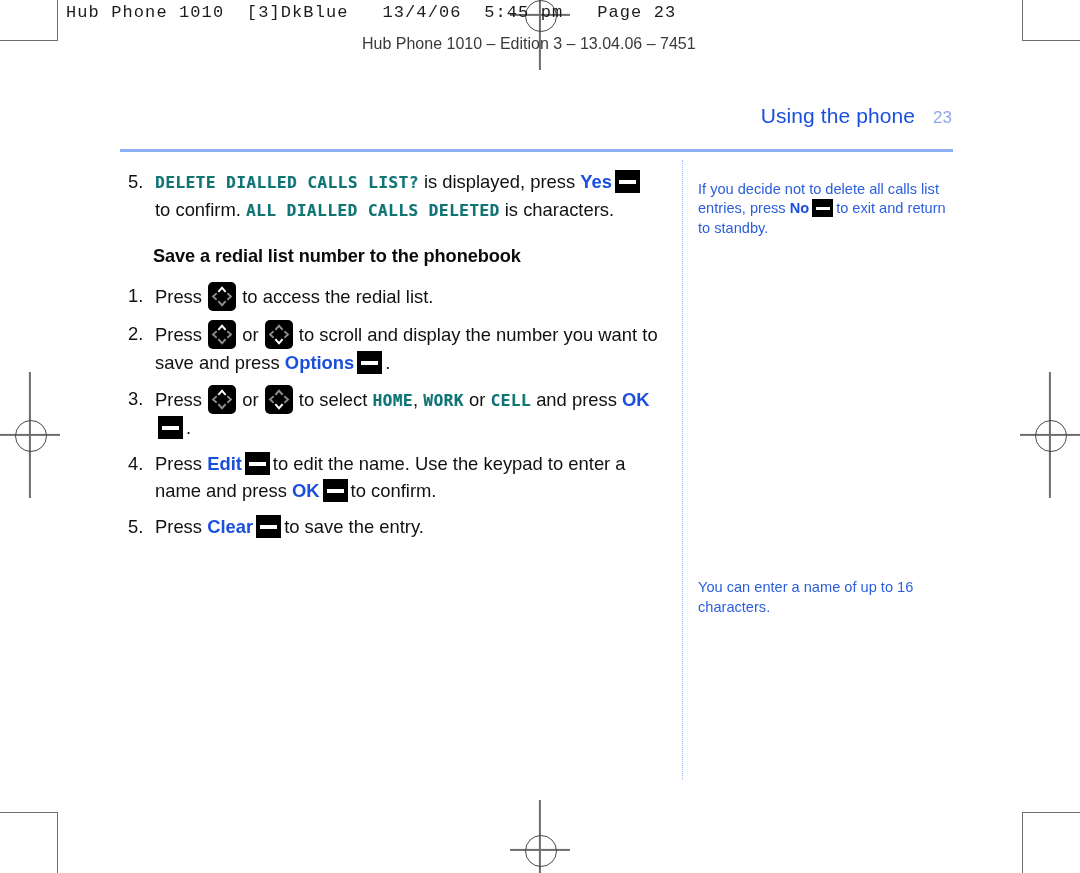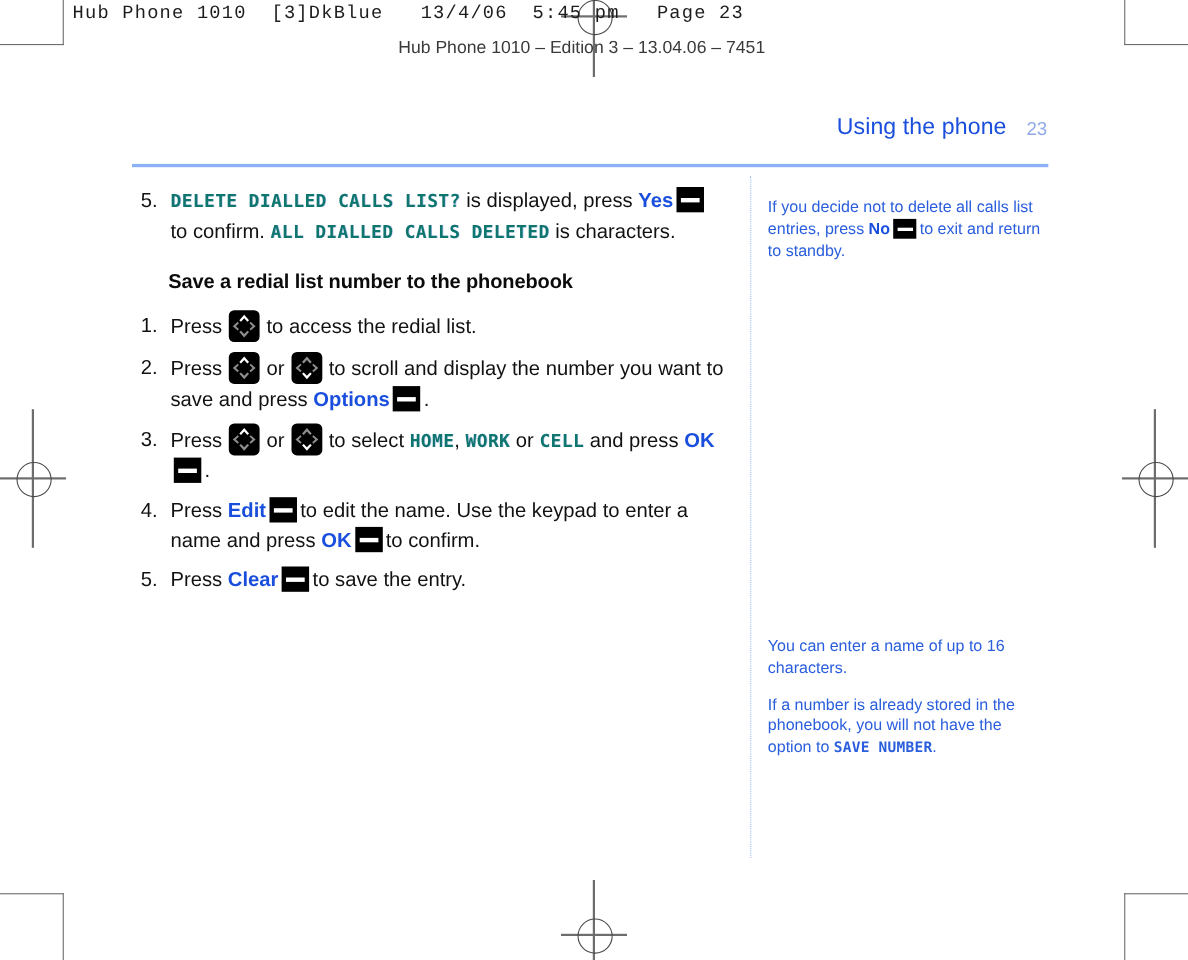--- a/index.html
+++ b/index.html
@@ -328,15 +328,14 @@
 
 <div class="side-col">
 
   <p class="note-p"><span>If you decide not to delete all calls list entries, press </span><span class="blue-bold">No</span><span class="softkey softkey-sm"></span><span>to exit and return to standby.</span></p>
 
   <div style="height:326px"></div>
 
   <p class="note-p"><span>You can enter a name of up to 16 characters.</span></p>
 
 
-  <p class="note-p"><span>If a number is already stored in the phonebook, you will not have the option to </span><span class="lcd-sm">SAVE NUMBER</span><span>.</span></p>
 
 </div>
 
 </body></html>

